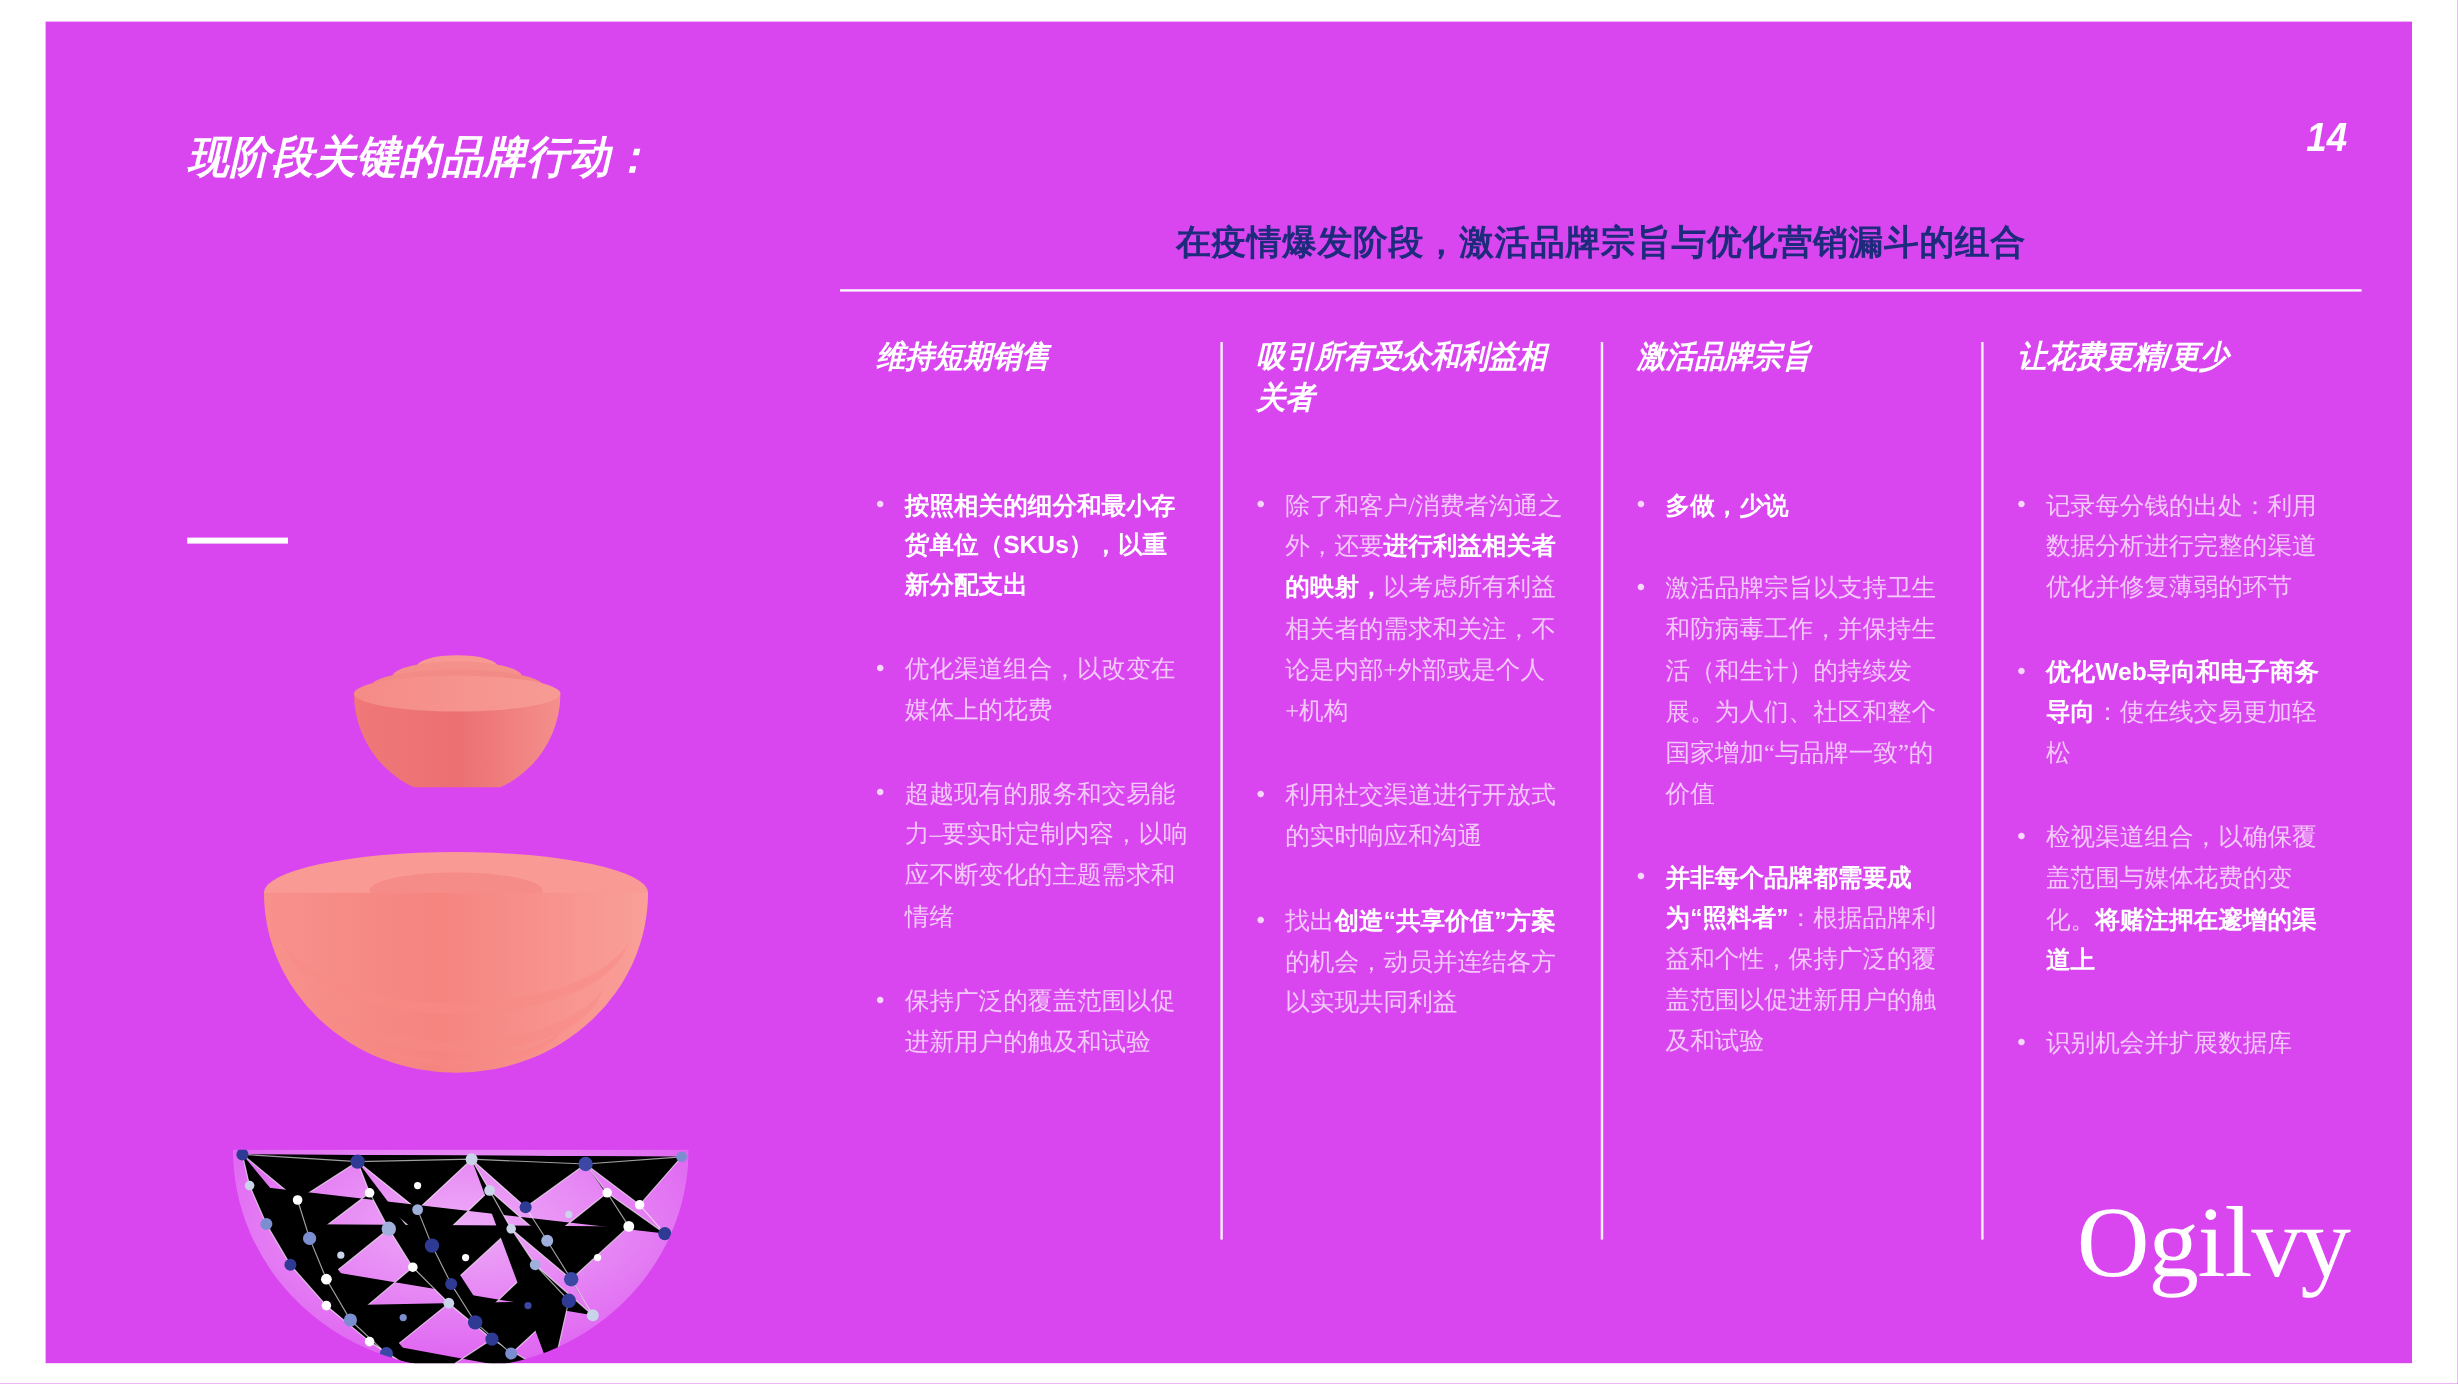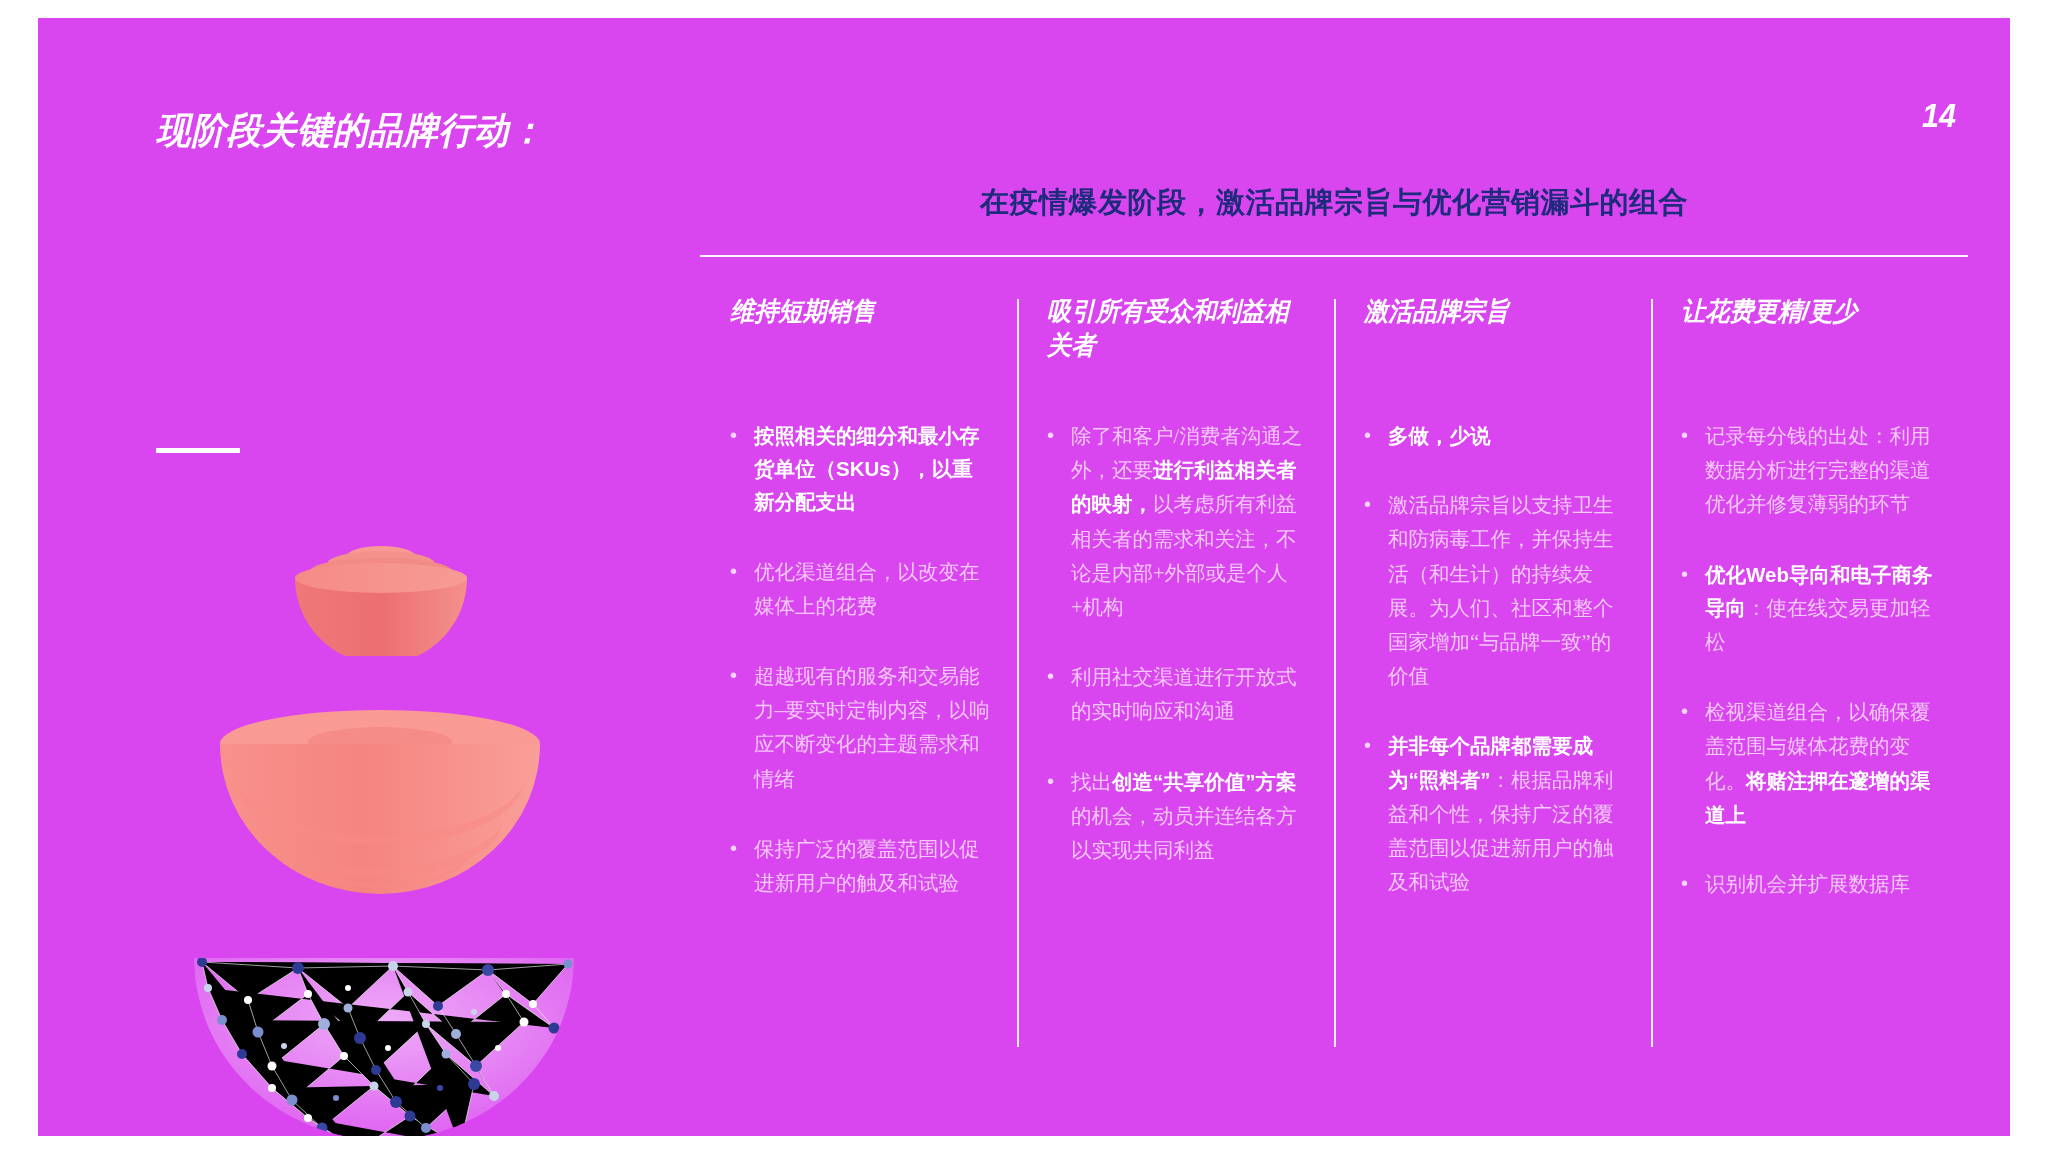--- a/index.html
+++ b/index.html
@@ -41,21 +41,21 @@
     font-style:italic;transform:scaleX(.9);
   }
 
   
   .panel{
     position:absolute;left:662px;top:165px;width:1268px;height:910px;
   }
   .panel-head{
     font-size:29px;font-weight:700;color:#1e2b7d;
     text-align:center;letter-spacing:.5px;
-    padding-bottom:32px;
+    padding-bottom:18px;
   }
   .panel-rule{
     height:2px;background:#ffffff;width:100%;opacity:.95;
   }
   .cols{
     display:flex;margin-top:38px;height:840px;
   }
   .col{
     flex:1 1 0;
     padding:0 26px 0 30px;
@@ -305,13 +305,14 @@
             <span class="txt"><span class="t-dim">检视渠道组合，以确保覆盖范围与媒体花费的变化。</span><span class="t-em">将赌注押在邃增的渠道上</span></span>
           </div>
           <div class="bullet">
             <span class="dot">•</span>
             <span class="txt"><span class="t-dim">识别机会并扩展数据库</span></span>
           </div>
         </div>
       </div>
   </div>
 
+  <div class="logo">Ogilvy</div>
 </div>
 
 </body></html>

